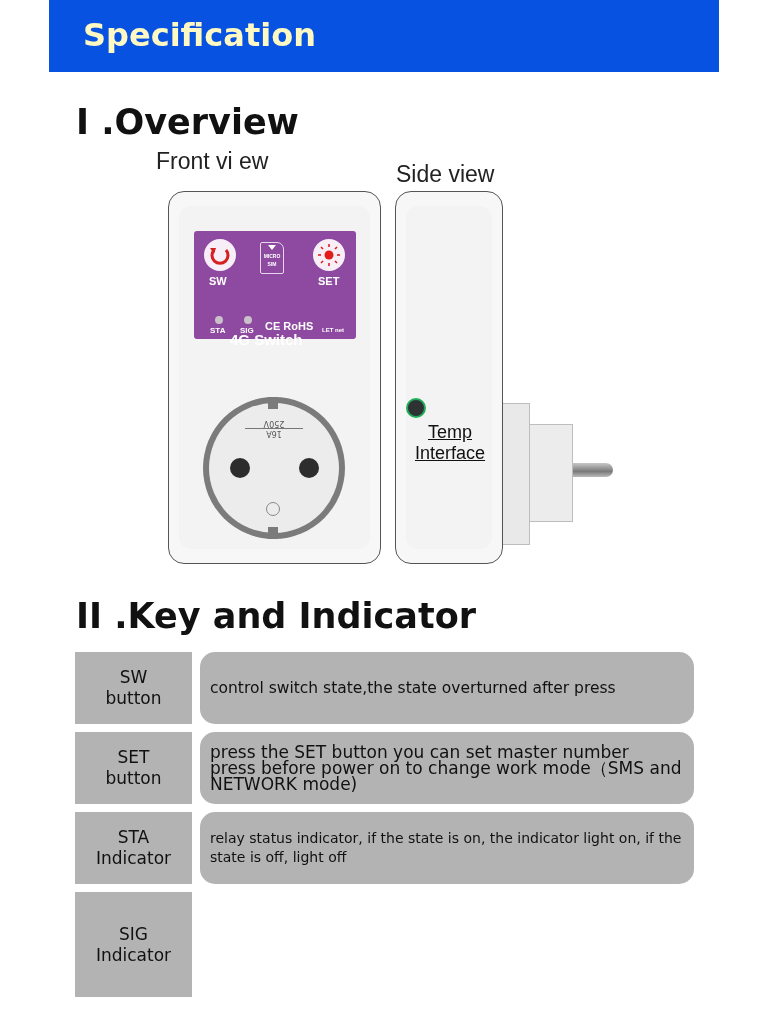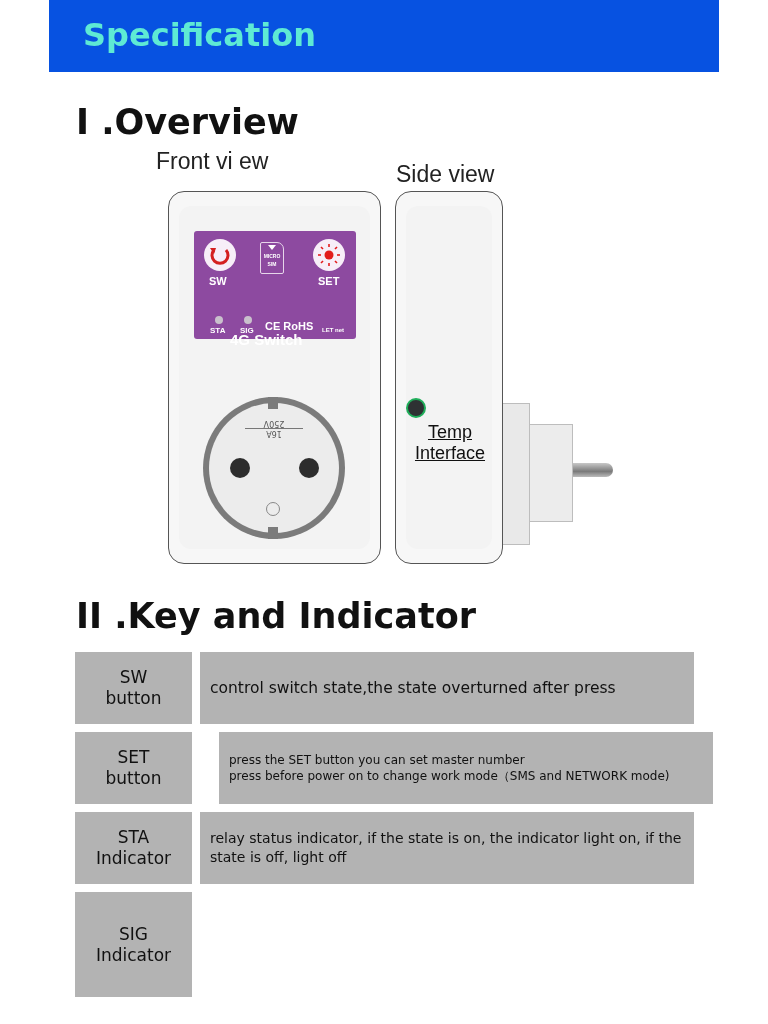--- a/index.html
+++ b/index.html
@@ -1,37 +1,37 @@
 <!DOCTYPE html>
 <html><head>
 <meta charset="utf-8">
 <style>
   html,body{margin:0;padding:0;background:#ffffff;}
   body{width:768px;height:1024px;position:relative;overflow:hidden;font-family:"DejaVu Sans",sans-serif;color:#111;}
   .banner{position:absolute;left:49px;top:0;width:670px;height:72px;background:#0752e1;}
-  .banner-title{position:absolute;left:34px;top:16px;font-size:32px;font-weight:bold;color:#5eead4;letter-spacing:0px;}
+  .banner-title{position:absolute;left:34px;top:16px;font-size:32px;font-weight:bold;color:#fef9c3;letter-spacing:0px;}
   .section-title{position:absolute;left:76px;font-size:35px;font-weight:bold;color:#111;}
   .view-label{position:absolute;font-family:"Liberation Sans",sans-serif;font-size:23px;color:#222;}
   .device{position:absolute;background:#f7f7f7;border:1.5px solid #555;border-radius:16px;box-sizing:border-box;}
   .device-inner{position:absolute;left:10px;top:14px;right:10px;bottom:14px;background:#f3f3f3;border-radius:12px;}
   .panel{position:absolute;left:194px;top:231px;width:162px;height:108px;background:#8d4aa0;border-radius:3px;}
   .btn-circle{position:absolute;width:32px;height:32px;border-radius:50%;background:#f7eef8;}
   .panel-text{position:absolute;color:#fff;font-family:"Liberation Sans",sans-serif;font-weight:bold;}
   .led{position:absolute;width:8px;height:8px;border-radius:50%;background:#c9c0cc;}
   .sim{position:absolute;left:260px;top:242px;width:24px;height:32px;border:1px solid #e6d6ea;border-radius:2px 7px 2px 2px;box-sizing:border-box;}
   .socket{position:absolute;left:203px;top:397px;width:142px;height:142px;border-radius:50%;background:#7b7b7b;}
   .socket-face{position:absolute;left:6px;top:6px;width:130px;height:130px;border-radius:50%;background:#ececec;}
   .pin{position:absolute;width:20px;height:20px;border-radius:50%;background:#2d2d2d;}
   .notch{position:absolute;background:#7b7b7b;}
   .plug-body{position:absolute;background:#e9e9e9;border:1px solid #bdbdbd;box-sizing:border-box;}
   .temp-dot{position:absolute;left:406px;top:398px;width:20px;height:20px;border-radius:50%;background:#2e3233;border:2px solid #1fae5a;box-sizing:border-box;}
   .temp-label{position:absolute;left:404px;top:422px;width:92px;text-align:center;font-family:"Liberation Sans",sans-serif;font-size:18px;line-height:21px;color:#111;text-decoration:underline;}
   .row{position:absolute;left:75px;width:619px;}
   .cell-key{position:absolute;left:0;top:0;width:117px;height:100%;background:#b3b3b3;display:flex;align-items:center;justify-content:center;text-align:center;font-size:17px;line-height:21px;color:#111;}
-  .cell-val{position:absolute;left:125px;top:0;width:494px;height:100%;background:#b3b3b3;display:flex;flex-direction:column;justify-content:center;padding:0 8px 0 10px;box-sizing:border-box;color:#111;}
+  .cell-val{position:absolute;left:125px;top:0;width:494px;height:100%;background:#b3b3b3;display:flex;flex-direction:column;justify-content:center;padding:0 8px 0 10px;box-sizing:border-box;color:#111;border-radius:15px;}
   .cell-val span{display:block;}
 </style>
 </head>
 <body>
 
 <div class="banner">
   <div class="banner-title">Specification</div>
 </div>
 
 <div class="section-title" style="top:102px;">I .Overview</div>
@@ -119,21 +119,21 @@
   </div>
 </div>
 
 <div class="row" style="top:732px;height:72px;">
   <div class="cell-key">
       <div>
         <div>SET</div>
         <div>button</div>
       </div>
     </div>
-  <div class="cell-val" style="font-size:12px;line-height:16px;margin-left:19px;">
+  <div class="cell-val" style="font-size:17px;line-height:16px;">
     <span>press the SET button you can set master number</span>
     <span>press before power on to change work mode（SMS and NETWORK mode)</span>
   </div>
 </div>
 
 <div class="row" style="top:812px;height:72px;">
   <div class="cell-key">
       <div>
         <div>STA</div>
         <div>Indicator</div>

